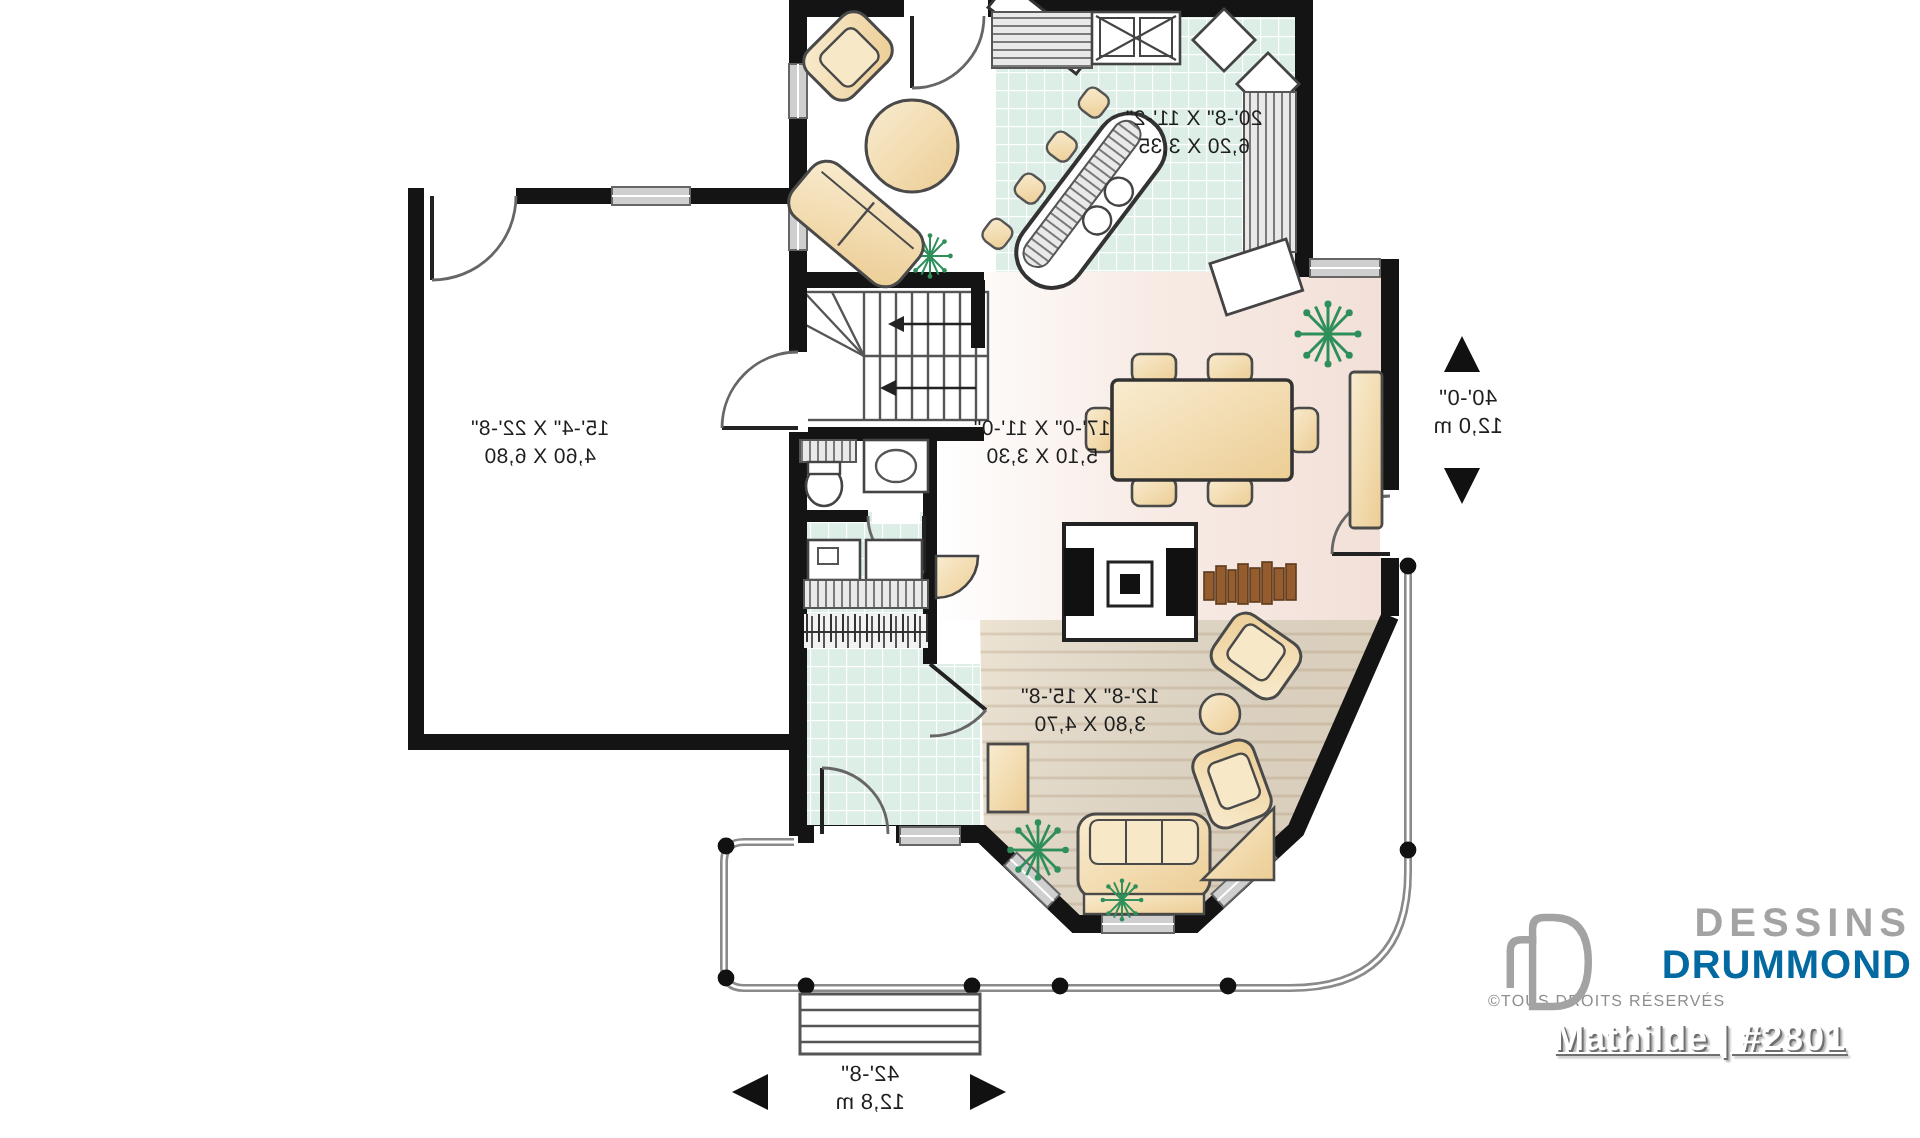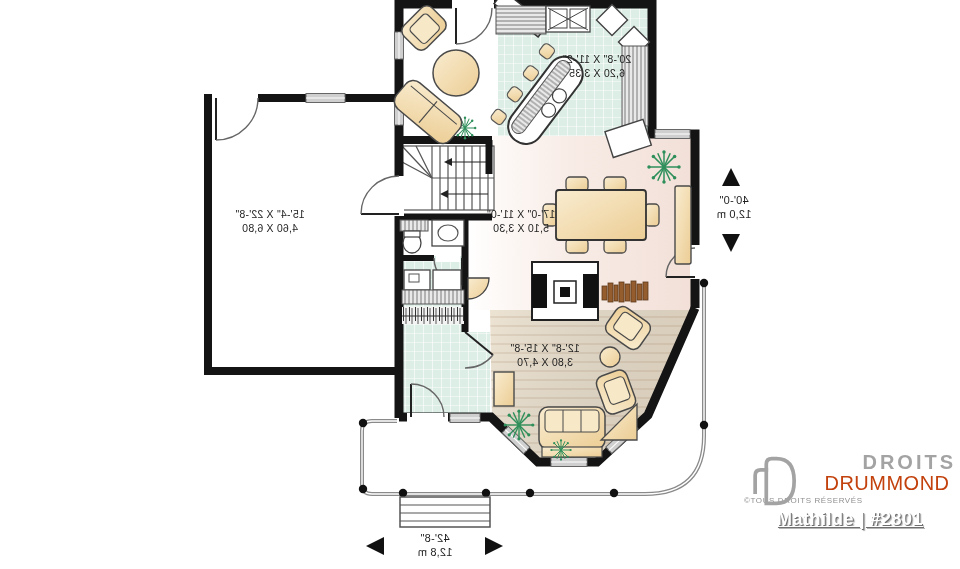--- a/index.html
+++ b/index.html
@@ -10,21 +10,21 @@
     position:absolute;
     transform:translate(-50%,-50%) scaleX(-1);
     font-size:10.5px;color:#1e1e1e;text-align:center;line-height:1.3;
     white-space:nowrap;letter-spacing:.2px;
   }
   .dim-label{font-size:11px;}
   .logo{position:absolute;left:744px;top:452px;width:212px;}
   .logo-row{display:flex;align-items:flex-start;justify-content:flex-end;gap:4px;}
   .logo-names{width:138px;text-align:right;}
   .logo-l1{font-size:20px;font-weight:600;letter-spacing:3px;color:#a3a3a3;line-height:1.05;}
-  .logo-l2{font-size:20px;font-weight:400;letter-spacing:.5px;color:#c2410c;line-height:1.05;text-align:center;}
+  .logo-l2{font-size:20px;font-weight:700;letter-spacing:.5px;color:#0369a1;line-height:1.05;}
   .logo-rights{font-size:8px;letter-spacing:.6px;color:#8f8f8f;margin-top:2px;text-align:left;}
   .logo-model{font-size:18px;font-weight:700;letter-spacing:.5px;color:#fff;
     text-shadow:1px 1px 0 #6f6f6f,2px 2px 1px #b5b5b5;margin-top:4px;text-align:center;text-decoration:underline;}
 </style>
 </head>
 <body>
 
 <div class="stage">
 
 <svg width="960" height="569" viewBox="0 0 960 569">
@@ -387,21 +387,21 @@
   <div>12,0 m</div>
 </div>
 <div class="room-label dim-label" style="left:435px;top:545px">
   <div>42'-8"</div>
   <div>12,8 m</div>
 </div>
 
 <div class="logo">
   <div class="logo-row">
     <div class="logo-names">
-      <div class="logo-l1">DROITS</div>
+      <div class="logo-l1">DESSINS</div>
       <div class="logo-l2">DRUMMOND</div>
     </div>
     <svg width="52" height="58" viewBox="0 0 56 60">
       <path d="M12 44 V24 q0-6 6-6 h8" stroke="#a3a3a3" stroke-width="4" fill="none"></path>
       <path d="M24 54 V12 q0-6 6-6 h5 q19 0 19 24 0 24-19 24 z" stroke="#a3a3a3" stroke-width="4" fill="none"></path>
     </svg>
   </div>
   <div class="logo-rights">©TOUS DROITS RÉSERVÉS</div>
   <div class="logo-model">Mathilde  | #2801</div>
 </div>

